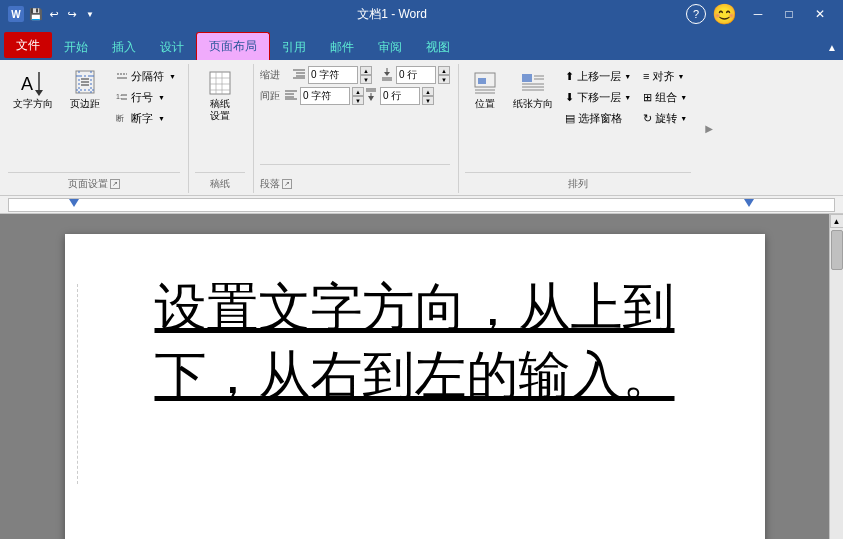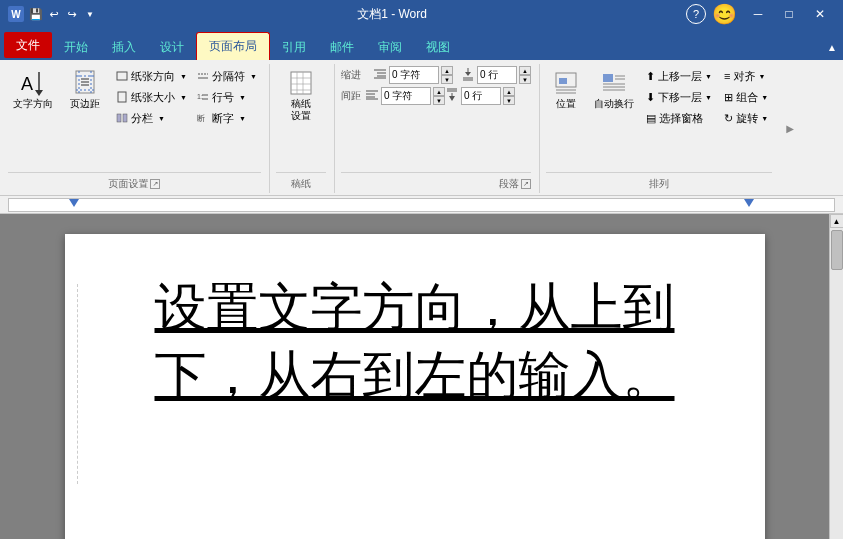--- a/index.html
+++ b/index.html
@@ -41,21 +41,21 @@
       height: 26px;
       padding: 0 12px;
       display: flex;
       align-items: center;
       font-size: 12px;
       cursor: pointer;
       color: #5eead4;
       border-radius: 3px 3px 0 0;
     }
     .ribbon-tab.active {
-      background: #fef9c3;
+      background: #f0abfc;
       color: #2b579a;
       height: 28px;
       border: 1.5px solid #cc0000;
       border-bottom: none;
     }
     .ribbon-tab-file {
       background: #cc0000;
       color: white;
       height: 26px;
       padding: 0 12px;
@@ -266,44 +266,20 @@
             <line x1="4" y1="8" x2="22" y2="8" stroke="#4472c4" stroke-width="1" stroke-dasharray="2,2"></line>
             <line x1="4" y1="22" x2="22" y2="22" stroke="#4472c4" stroke-width="1" stroke-dasharray="2,2"></line>
             <line x1="9" y1="11" x2="17" y2="11" stroke="#333" stroke-width="1"></line>
             <line x1="9" y1="14" x2="17" y2="14" stroke="#333" stroke-width="1"></line>
             <line x1="9" y1="17" x2="17" y2="17" stroke="#333" stroke-width="1"></line>
           </svg>
         </div>
         <div class="btn-label">页边距</div>
       </div>
 
-      <div class="col-btns">
-        <div class="ribbon-btn-small">
-          <svg width="12" height="12" viewBox="0 0 12 12">
-            <rect x="1" y="2" width="10" height="8" fill="none" stroke="#555" stroke-width="1"></rect>
-          </svg>
-          <span>纸张方向</span>
-          <span style="font-size:7px; margin-left:2px;">▼</span>
-        </div>
-        <div class="ribbon-btn-small">
-          <svg width="12" height="12" viewBox="0 0 12 12">
-            <rect x="2" y="1" width="8" height="10" fill="none" stroke="#555" stroke-width="1"></rect>
-          </svg>
-          <span>纸张大小</span>
-          <span style="font-size:7px; margin-left:2px;">▼</span>
-        </div>
-        <div class="ribbon-btn-small">
-          <svg width="12" height="12" viewBox="0 0 12 12">
-            <rect x="1" y="2" width="4" height="8" fill="#aac" stroke="#555" stroke-width="0.5"></rect>
-            <rect x="7" y="2" width="4" height="8" fill="#aac" stroke="#555" stroke-width="0.5"></rect>
-          </svg>
-          <span>分栏</span>
-          <span style="font-size:7px; margin-left:2px;">▼</span>
-        </div>
-      </div>
 
       <div class="col-btns">
         <div class="ribbon-btn-small">
           <svg width="12" height="12" viewBox="0 0 12 12">
             <line x1="1" y1="4" x2="11" y2="4" stroke="#555" stroke-width="1" stroke-dasharray="2,1"></line>
             <line x1="1" y1="8" x2="11" y2="8" stroke="#555" stroke-width="1"></line>
           </svg>
           <span>分隔符</span>
           <span style="font-size:7px; margin-left:2px;">▼</span>
         </div>
@@ -416,21 +392,21 @@
             </svg>
           </div>
           <input class="spinner-input" type="text" value="0 行" style="width: 40px;">
           <div class="spinner-arrows">
             <div class="spinner-arrow">▲</div>
             <div class="spinner-arrow">▼</div>
           </div>
         </div>
       </div>
     </div>
-    <div style="display:flex; align-items:center; width:100%; justify-content:flex-end; border-top:1px solid #d0d0d0; padding-top:2px; margin-top:2px;">
+    <div style="display:flex; align-items:center; width:100%; justify-content:flex-start; border-top:1px solid #d0d0d0; padding-top:10px; margin-top:2px;">
       <div class="ribbon-group-label">
         <span>段落</span>
         <div class="group-expand">↗</div>
       </div>
     </div>
   </div>
 
   <div class="ribbon-group" style="min-width:200px; border-right:none;">
     <div class="ribbon-group-content" style="gap:4px;">
 
@@ -452,21 +428,21 @@
           <div class="btn-icon">
             <svg width="26" height="26" viewBox="0 0 26 26">
               <rect x="2" y="4" width="10" height="8" fill="#4472c4" opacity="0.7"></rect>
               <line x1="14" y1="6" x2="24" y2="6" stroke="#888" stroke-width="1"></line>
               <line x1="14" y1="9" x2="24" y2="9" stroke="#888" stroke-width="1"></line>
               <line x1="2" y1="14" x2="24" y2="14" stroke="#888" stroke-width="1"></line>
               <line x1="2" y1="17" x2="24" y2="17" stroke="#888" stroke-width="1"></line>
               <line x1="2" y1="20" x2="24" y2="20" stroke="#888" stroke-width="1"></line>
             </svg>
           </div>
-          <div class="btn-label">自动换行</div>
+          <div class="btn-label">纸张方向</div>
         </div>
       </div>
 
       <div class="col-btns">
         <div class="ribbon-btn-small">
           <span>⬆</span>
           <span>上移一层</span>
           <span style="font-size:7px;">▼</span>
         </div>
         <div class="ribbon-btn-small">

